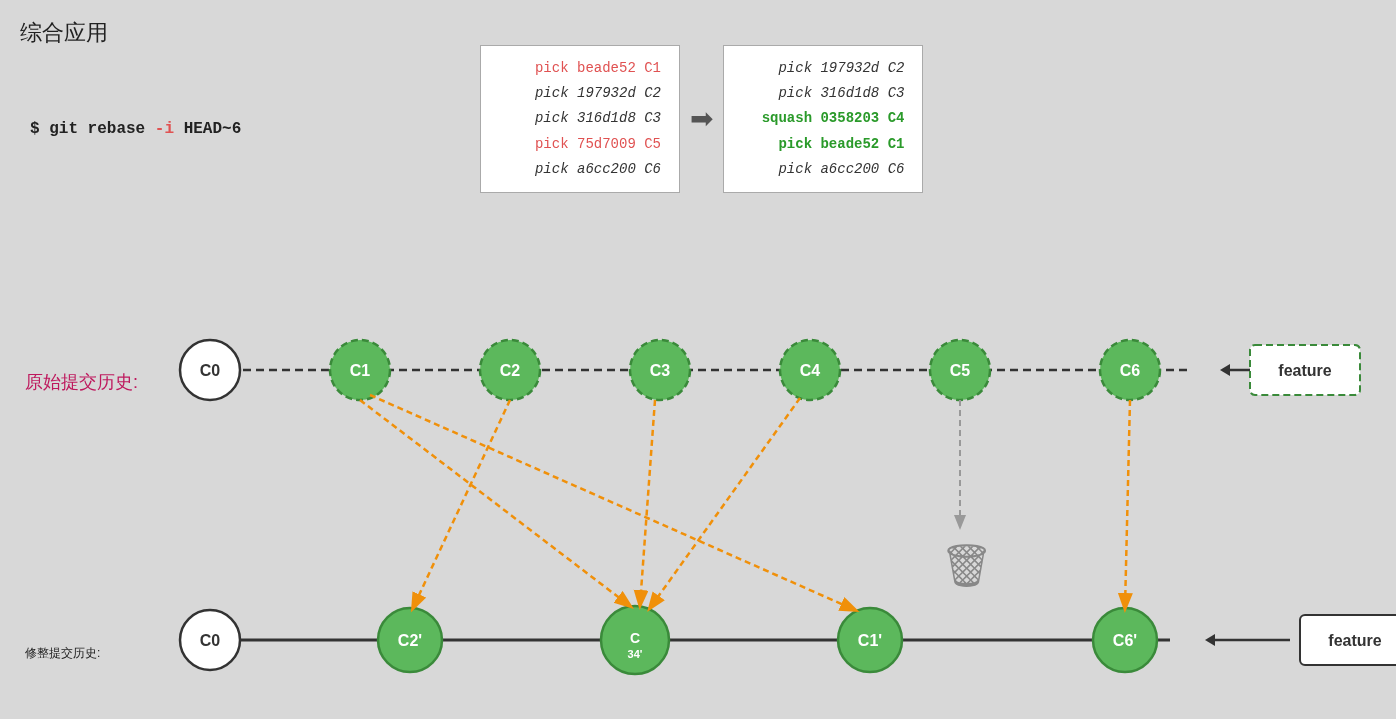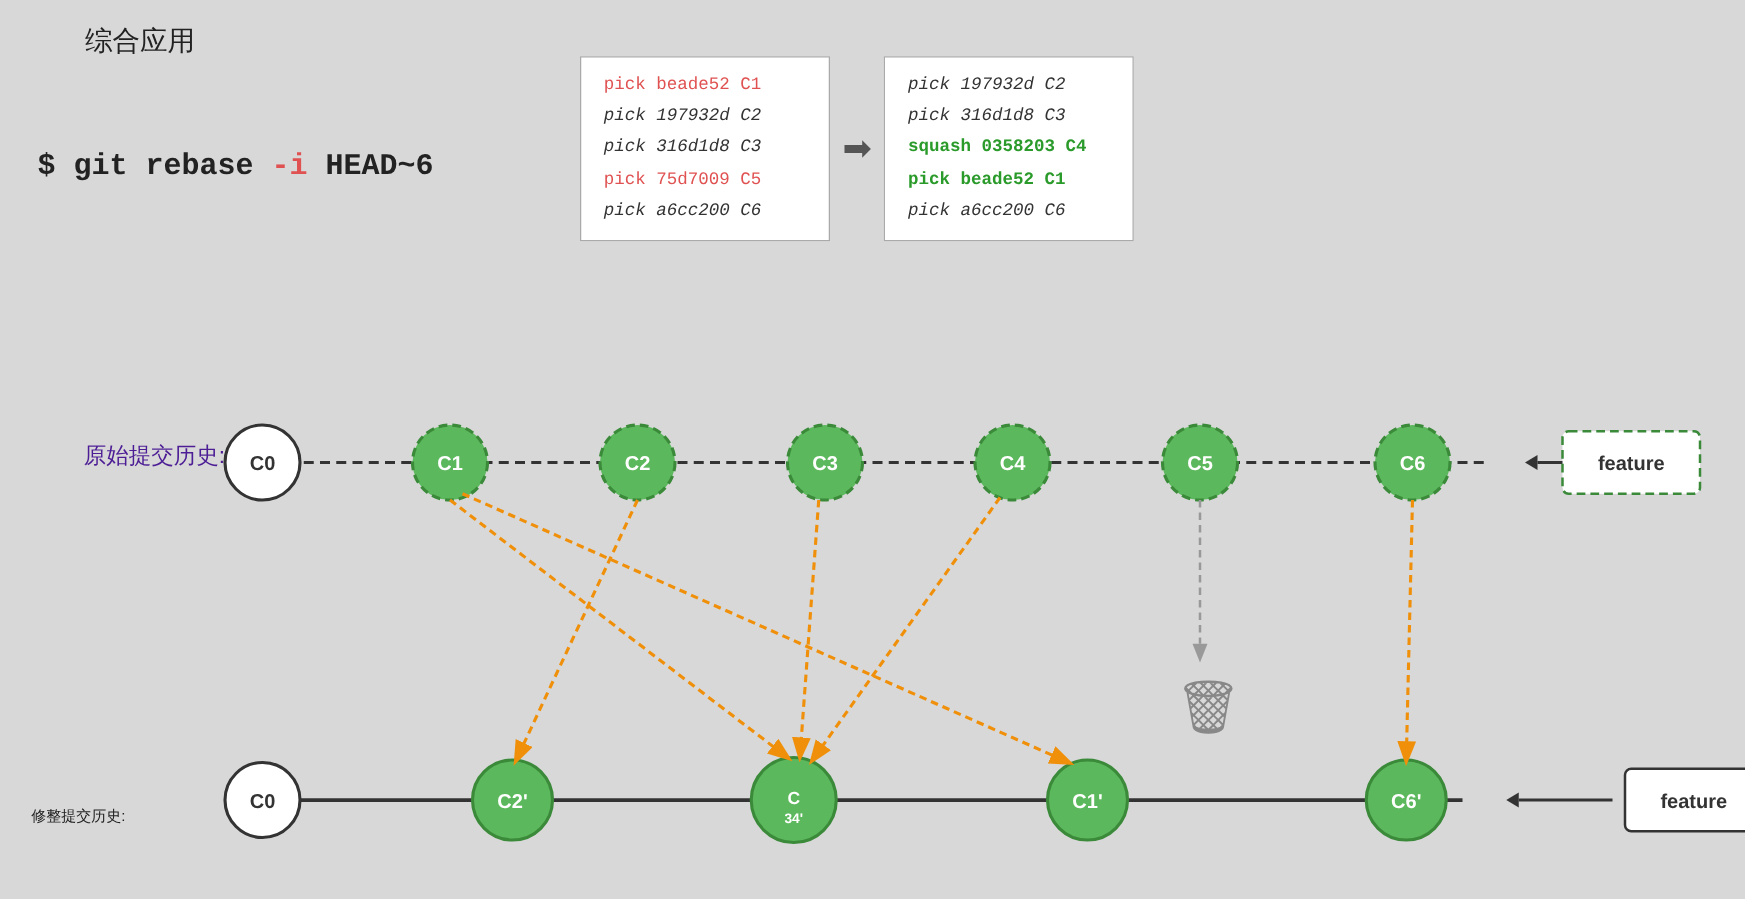--- a/index.html
+++ b/index.html
@@ -12,45 +12,45 @@
       overflow: hidden;
     }
 
     .page-title {
       position: absolute;
       top: 18px;
       left: 20px;
       font-size: 22px;
       color: #222;
       font-weight: normal;
-      margin-left: 48px;
     }
 
     
     .command-section {
       position: absolute;
       top: 120px;
       left: 30px;
       font-family: 'Courier New', monospace;
-      font-size: 24px;
+      font-size: 16px;
       font-weight: bold;
       color: #222;
     }
     .command-section .cmd-red {
       color: #e05252;
     }
 
     
     .rebase-boxes {
       position: absolute;
       top: 45px;
-      left: 464px;
+      left: 480px;
       display: flex;
       align-items: center;
       gap: 10px;
+      text-align: right;
     }
 
     .rebase-box {
       background: white;
       border: 1.5px solid #aaa;
       padding: 10px 18px;
       font-family: 'Courier New', monospace;
       font-size: 14px;
       line-height: 1.8;
       min-width: 200px;
@@ -69,25 +69,24 @@
     .graph-svg {
       position: absolute;
       top: 290px;
       left: 0;
       width: 1396px;
       height: 430px;
     }
 
     .label-original {
       position: absolute;
-      top: 352px;
+      top: 370px;
       left: 25px;
       font-size: 18px;
-      color: #4c1d95;
-      margin-left: 42px;
+      color: #be185d;
     }
 
     .label-modified {
       position: absolute;
       top: 645px;
       left: 25px;
       font-size: 12px;
       color: #222;
     }
   </style>

